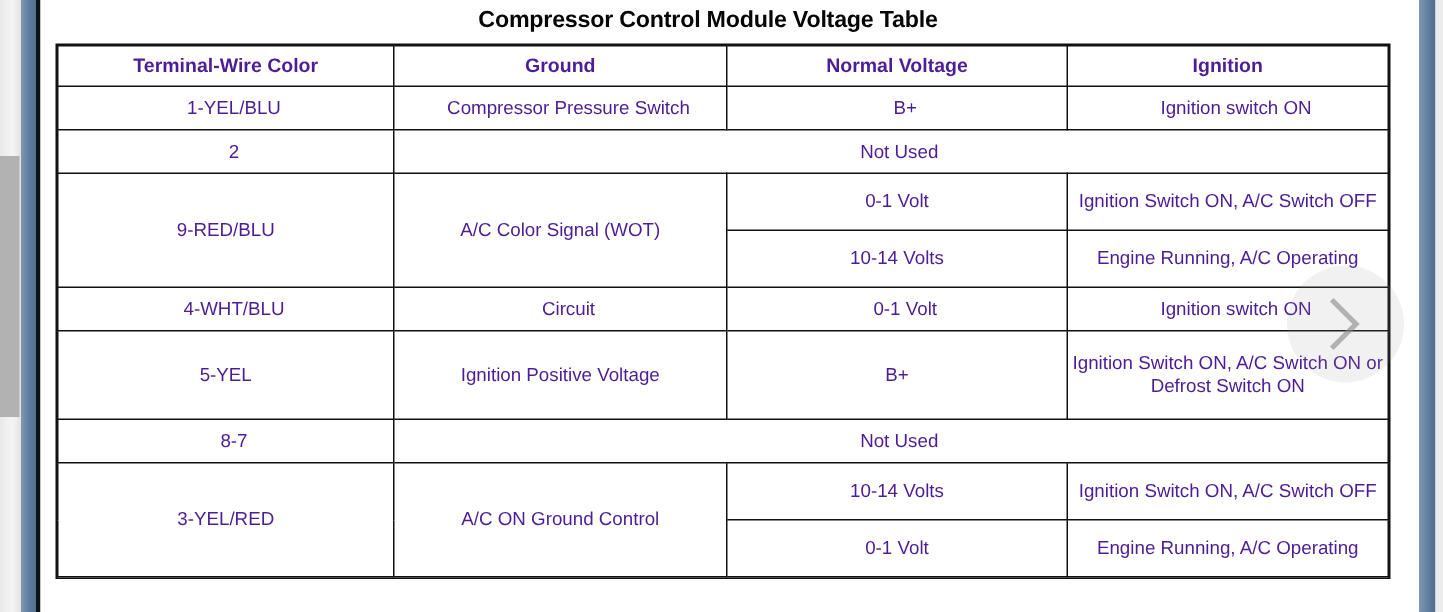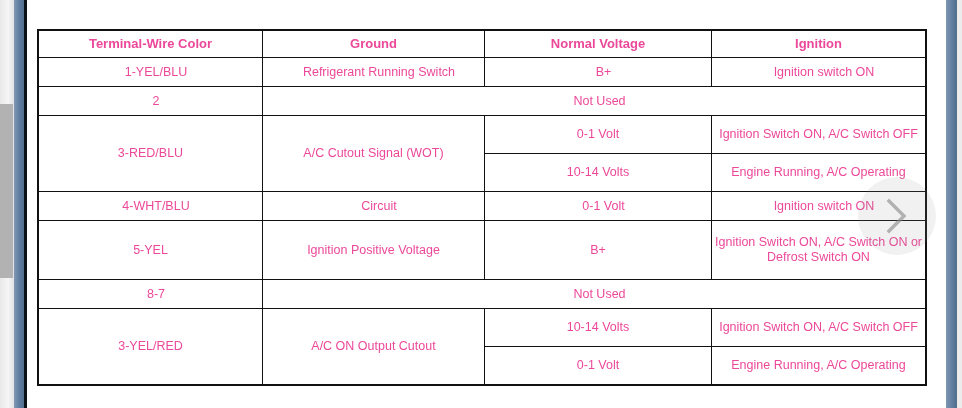--- a/index.html
+++ b/index.html
@@ -96,21 +96,21 @@
     left: 11px;
     top: 30px;
     width: 887px;
     border-collapse: collapse;
     table-layout: fixed;
     background: #fff;
   }
   #voltage-table td, #voltage-table th {
     border: 1.6px solid #111111;
     font-size: 12.5px;
-    color: #ec4899;
+    color: #4c1d95;
     text-align: center;
     vertical-align: middle;
     padding: 2px 3px;
     line-height: 1.18;
     font-weight: normal;
   }
   #voltage-table thead th {
     font-weight: bold;
     font-size: 13px;
     height: 22px;
@@ -150,53 +150,54 @@
 
 <div id="viewer-left-gutter"></div>
 <div id="viewer-scroll-thumb"></div>
 <div id="viewer-left-rail"></div>
 <div id="viewer-left-rail-edge"></div>
 <div id="viewer-right-rail"></div>
 <div id="viewer-right-gutter"></div>
 
 <div id="page">
 
+  <div id="doc-title">Compressor Control Module Voltage Table</div>
 
   <table id="voltage-table">
     <colgroup>
       <col class="col-terminal">
       <col class="col-circuit">
       <col class="col-voltage">
       <col class="col-condition">
     </colgroup>
     <thead>
       <tr>
         <th>Terminal-Wire Color</th>
         <th>Ground</th>
         <th>Normal Voltage</th>
         <th>Ignition</th>
       </tr>
     </thead>
     <tbody>
 
       <tr class="r-single">
         <td>1-YEL/BLU</td>
-        <td>Refrigerant Running Switch</td>
+        <td>Compressor Pressure Switch</td>
         <td>B+</td>
         <td>Ignition switch ON</td>
       </tr>
 
       <tr class="r-single">
         <td>2</td>
         <td colspan="3">Not Used</td>
       </tr>
 
       <tr class="r-sub">
-        <td rowspan="2">3-RED/BLU</td>
-        <td rowspan="2">A/C Cutout Signal (WOT)</td>
+        <td rowspan="2">9-RED/BLU</td>
+        <td rowspan="2">A/C Color Signal (WOT)</td>
         <td>0-1 Volt</td>
         <td>Ignition Switch ON, A/C Switch OFF</td>
       </tr>
       <tr class="r-sub">
         <td>10-14 Volts</td>
         <td>Engine Running, A/C Operating</td>
       </tr>
 
       <tr class="r-single">
         <td>4-WHT/BLU</td>
@@ -212,21 +213,21 @@
         <td>Ignition Switch ON, A/C Switch ON or Defrost Switch ON</td>
       </tr>
 
       <tr class="r-single">
         <td>8-7</td>
         <td colspan="3">Not Used</td>
       </tr>
 
       <tr class="r-sub">
         <td rowspan="2">3-YEL/RED</td>
-        <td rowspan="2">A/C ON Output Cutout</td>
+        <td rowspan="2">A/C ON Ground Control</td>
         <td>10-14 Volts</td>
         <td>Ignition Switch ON, A/C Switch OFF</td>
       </tr>
       <tr class="r-sub">
         <td>0-1 Volt</td>
         <td>Engine Running, A/C Operating</td>
       </tr>
 
     </tbody>
   </table>

